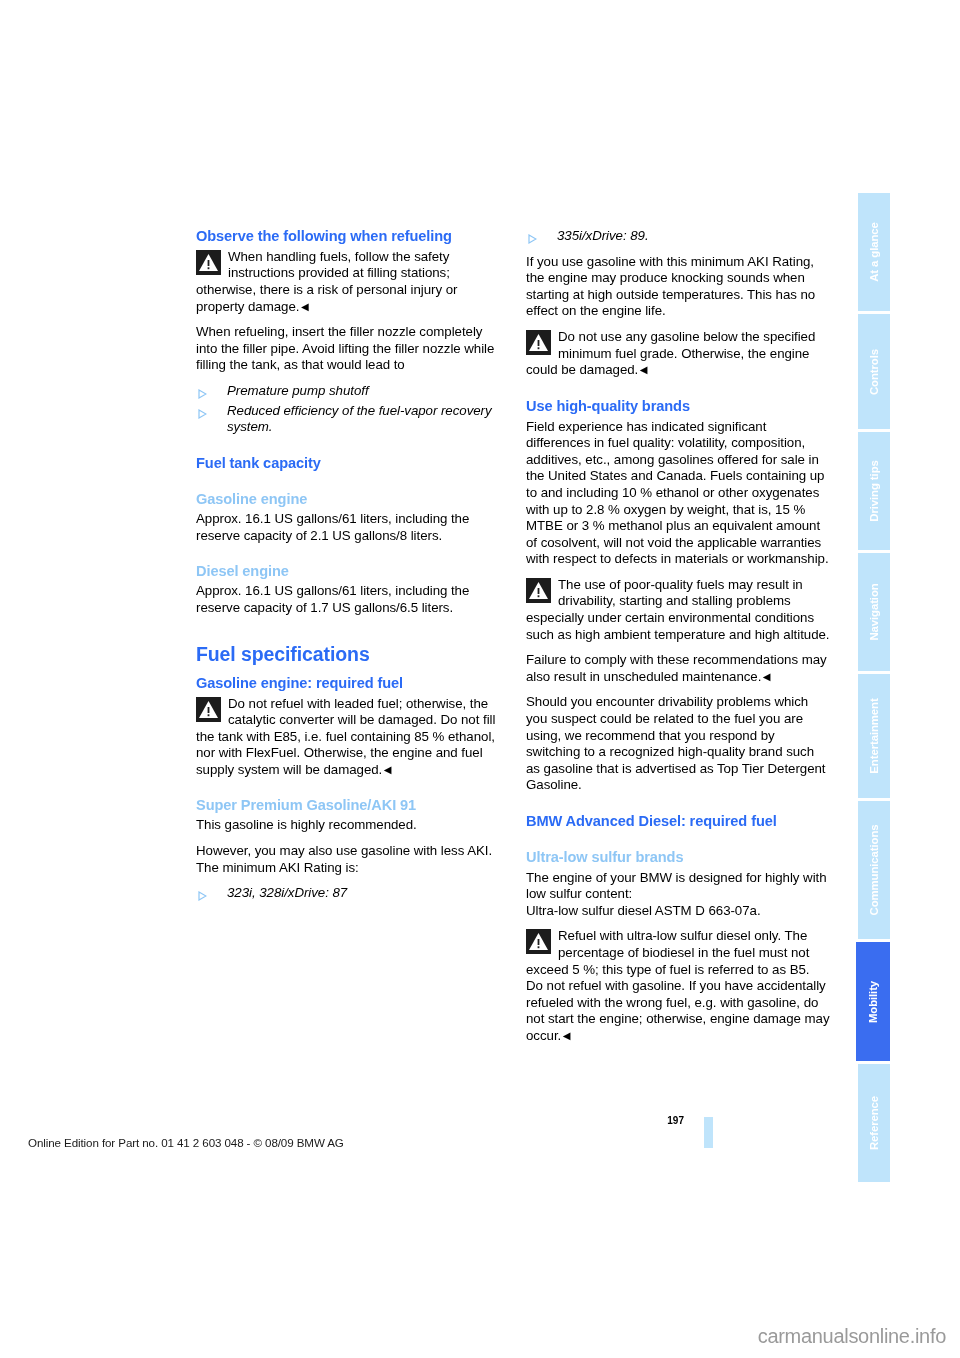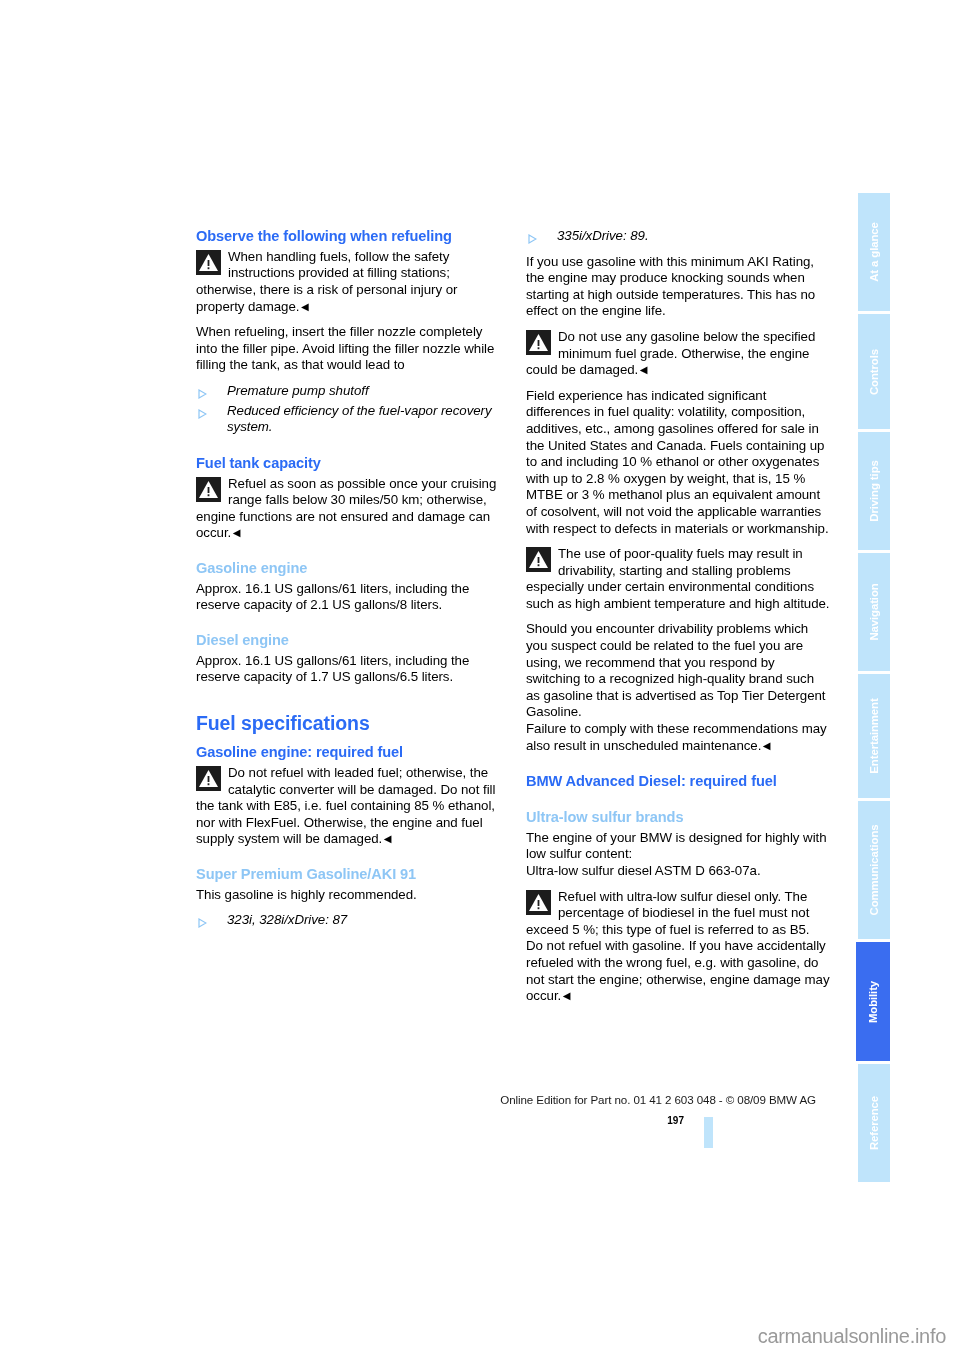--- a/index.html
+++ b/index.html
@@ -178,23 +178,23 @@
     position: absolute;
     left: 676px;
     top: 1117px;
     width: 9px;
     height: 31px;
     background: #bfe4fb;
   }
   #footline {
     position: absolute;
     left: 0;
-    top: 1093px;
+    top: 1136px;
     width: 788px;
-    text-align: right;
+    text-align: left;
     font-size: 11.6px;
     color: #1a1a1a;
     letter-spacing: -0.1px;
   }
 
   
   #watermark {
     position: absolute;
     right: 14px;
     bottom: 10px;
@@ -243,30 +243,20 @@
                 <polygon points="1,1 8,5 1,9" fill="none" stroke="#8ec6f5" stroke-width="1.2"></polygon>
               </svg>
           </span>
           <span>Reduced efficiency of the fuel-vapor recovery system.</span>
         </li>
       </ul>
 
 
       <h2 class="h2 sp-h2">Fuel tank capacity</h2>
 
-      <div class="warn">
-        <span class="wicon">
-          <svg width="21" height="21" viewBox="0 0 21 21">
-            <polygon points="10.5,2 20,19 1,19" fill="#ffffff"></polygon>
-            <rect x="9.6" y="8" width="1.8" height="6" fill="#1c1c1c"></rect>
-            <rect x="9.6" y="15.3" width="1.8" height="1.9" fill="#1c1c1c"></rect>
-          </svg>
-        </span>
-        <span class="wtxt end">Refuel as soon as possible once your cruising range falls below 30 miles/50 km; otherwise, engine functions are not ensured and damage can occur.</span>
-      </div>
 
       <h3 class="h3 sp-h3">Gasoline engine</h3>
       <p class="body">Approx. 16.1 US gallons/61 liters, including the reserve capacity of 2.1 US gallons/8 liters.</p>
 
       <h3 class="h3 sp-h3">Diesel engine</h3>
       <p class="body">Approx. 16.1 US gallons/61 liters, including the reserve capacity of 1.7 US gallons/6.5 liters.</p>
 
       <h1 class="h1 sp-h1">Fuel specifications</h1>
 
       <h2 class="h2">Gasoline engine: required fuel</h2>
@@ -277,20 +267,21 @@
             <polygon points="10.5,2 20,19 1,19" fill="#ffffff"></polygon>
             <rect x="9.6" y="8" width="1.8" height="6" fill="#1c1c1c"></rect>
             <rect x="9.6" y="15.3" width="1.8" height="1.9" fill="#1c1c1c"></rect>
           </svg>
         </span>
         <span class="wtxt end">Do not refuel with leaded fuel; otherwise, the catalytic converter will be damaged. Do not fill the tank with E85, i.e. fuel containing 85 % ethanol, nor with FlexFuel. Otherwise, the engine and fuel supply system will be damaged.</span>
       </div>
 
       <h3 class="h3 sp-h3">Super Premium Gasoline/AKI 91</h3>
       <p class="body">This gasoline is highly recommended.</p>
+      <p class="body">However, you may also use gasoline with less AKI. The minimum AKI Rating is:</p>
 
       <ul class="blist">
         <li>
           <span class="btri">
             <svg width="9" height="10" viewBox="0 0 9 10">
                 <polygon points="1,1 8,5 1,9" fill="none" stroke="#8ec6f5" stroke-width="1.2"></polygon>
               </svg>
           </span>
           <span>323i, 328i/xDrive: 87</span>
         </li>
@@ -317,35 +308,36 @@
         <span class="wicon">
           <svg width="21" height="21" viewBox="0 0 21 21">
             <polygon points="10.5,2 20,19 1,19" fill="#ffffff"></polygon>
             <rect x="9.6" y="8" width="1.8" height="6" fill="#1c1c1c"></rect>
             <rect x="9.6" y="15.3" width="1.8" height="1.9" fill="#1c1c1c"></rect>
           </svg>
         </span>
         <span class="wtxt end">Do not use any gasoline below the specified minimum fuel grade. Otherwise, the engine could be damaged.</span>
       </div>
 
+      <h2 class="h2 sp-h2">Use high-quality brands</h2>
       <p class="body">Field experience has indicated significant differences in fuel quality: volatility, composition, additives, etc., among gasolines offered for sale in the United States and Canada. Fuels containing up to and including 10 % ethanol or other oxygenates with up to 2.8 % oxygen by weight, that is, 15 % MTBE or 3 % methanol plus an equivalent amount of cosolvent, will not void the applicable warranties with respect to defects in materials or workmanship.</p>
 
       <div class="warn">
         <span class="wicon">
           <svg width="21" height="21" viewBox="0 0 21 21">
             <polygon points="10.5,2 20,19 1,19" fill="#ffffff"></polygon>
             <rect x="9.6" y="8" width="1.8" height="6" fill="#1c1c1c"></rect>
             <rect x="9.6" y="15.3" width="1.8" height="1.9" fill="#1c1c1c"></rect>
           </svg>
         </span>
         <span class="wtxt">The use of poor-quality fuels may result in drivability, starting and stalling problems especially under certain environmental conditions such as high ambient temperature and high altitude.</span>
       </div>
 
+      <p class="body end">Failure to comply with these recommendations may also result in unscheduled maintenance.</p>
       <p class="body tight">Should you encounter drivability problems which you suspect could be related to the fuel you are using, we recommend that you respond by switching to a recognized high-quality brand such as gasoline that is advertised as Top Tier Detergent Gasoline.</p>
-      <p class="body end">Failure to comply with these recommendations may also result in unscheduled maintenance.</p>
 
       <h2 class="h2 sp-h2">BMW Advanced Diesel: required fuel</h2>
 
       <h3 class="h3 sp-h3">Ultra-low sulfur brands</h3>
       <p class="body tight">The engine of your BMW is designed for highly with low sulfur content:</p>
       <p class="body">Ultra-low sulfur diesel ASTM D 663-07a.</p>
 
       <div class="warn">
         <span class="wicon">
           <svg width="21" height="21" viewBox="0 0 21 21">

